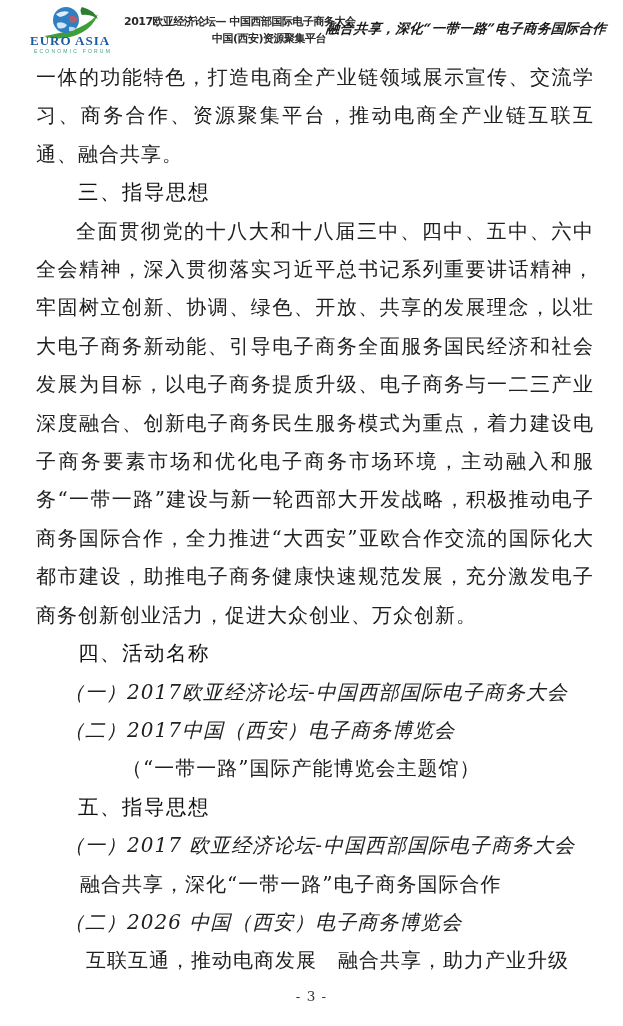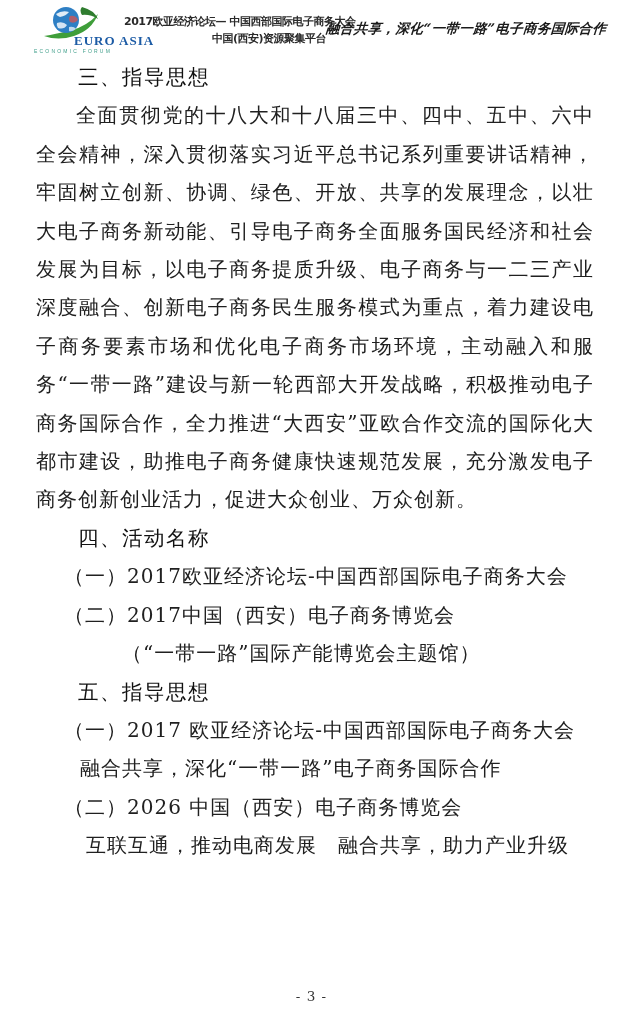--- a/index.html
+++ b/index.html
@@ -16,21 +16,21 @@
   .hdr {
     position:absolute; top:6px; left:28px; right:18px;
     display:flex; align-items:flex-start;
   }
   .logo { position:relative; width:90px; height:48px; flex:0 0 auto; }
   .logo-art { position:absolute; left:14px; top:0; }
   .logo-title {
     position:absolute; left:2px; top:27px;
     font-family:"Liberation Serif","DejaVu Serif",serif;
     font-weight:bold; font-size:13px; letter-spacing:1px;
-    color:#1c5ba5; white-space:nowrap;margin-left:44px;
+    color:#1c5ba5; white-space:nowrap;
   }
   .logo-sub {
     position:absolute; left:6px; top:42px;
     font-family:"Liberation Sans","DejaVu Sans",sans-serif;
     font-size:5px; letter-spacing:2.2px; color:#3f9e8a; white-space:nowrap;
   }
   .hdr-title {
     margin-left:6px; margin-top:7px; width:202px;
     font-family:"DejaVu Sans","Liberation Sans",sans-serif;
     font-weight:bold; font-size:11px; letter-spacing:-0.5px;
@@ -53,21 +53,21 @@
     color:#202020;
     text-align:justify;
   }
   .doc p.cont   { text-indent:0; }
   .doc p.ind    { text-indent:2em; }
   .doc h2 {
     font-size:20.5px; font-weight:normal; color:#111;
     padding-left:42px; letter-spacing:1.5px;
     line-height:38.4px;
   }
-  .doc .item    { padding-left:28px; white-space:nowrap; }
+  .doc .item    { padding-left:28px; white-space:nowrap;font-style:italic; }
   .doc .note    { padding-left:86px; white-space:nowrap; }
   .doc .theme-1 { padding-left:44px; white-space:nowrap; }
   .doc .theme-2 { padding-left:50px; white-space:nowrap; }
 
   
   .ftr {
     position:absolute; bottom:22px; left:0; width:100%;
     text-align:center; font-size:13.5px; color:#333;
     font-family:"DejaVu Serif",serif; letter-spacing:1px;
   }
@@ -94,20 +94,21 @@
 
     <div class="hdr-title">
       <div>2017欧亚经济论坛— 中国西部国际电子商务大会</div>
       <div>中国(西安)资源聚集平台</div>
     </div>
 
     <div class="slogan">融合共享，深化“一带一路”电子商务国际合作</div>
   </div>
 
   <div class="doc">
+    <p class="cont">一体的功能特色，打造电商全产业链领域展示宣传、交流学习、商务合作、资源聚集平台，推动电商全产业链互联互通、融合共享。</p>
 
     <h2>三、指导思想</h2>
     <p class="ind">全面贯彻党的十八大和十八届三中、四中、五中、六中全会精神，深入贯彻落实习近平总书记系列重要讲话精神，牢固树立创新、协调、绿色、开放、共享的发展理念，以壮大电子商务新动能、引导电子商务全面服务国民经济和社会发展为目标，以电子商务提质升级、电子商务与一二三产业深度融合、创新电子商务民生服务模式为重点，着力建设电子商务要素市场和优化电子商务市场环境，主动融入和服务“一带一路”建设与新一轮西部大开发战略，积极推动电子商务国际合作，全力推进“大西安”亚欧合作交流的国际化大都市建设，助推电子商务健康快速规范发展，充分激发电子商务创新创业活力，促进大众创业、万众创新。</p>
 
     <h2>四、活动名称</h2>
     <div class="item">（一）2017欧亚经济论坛-中国西部国际电子商务大会</div>
     <div class="item">（二）2017中国（西安）电子商务博览会</div>
     <div class="note">（“一带一路”国际产能博览会主题馆）</div>
 
     <h2>五、指导思想</h2>

